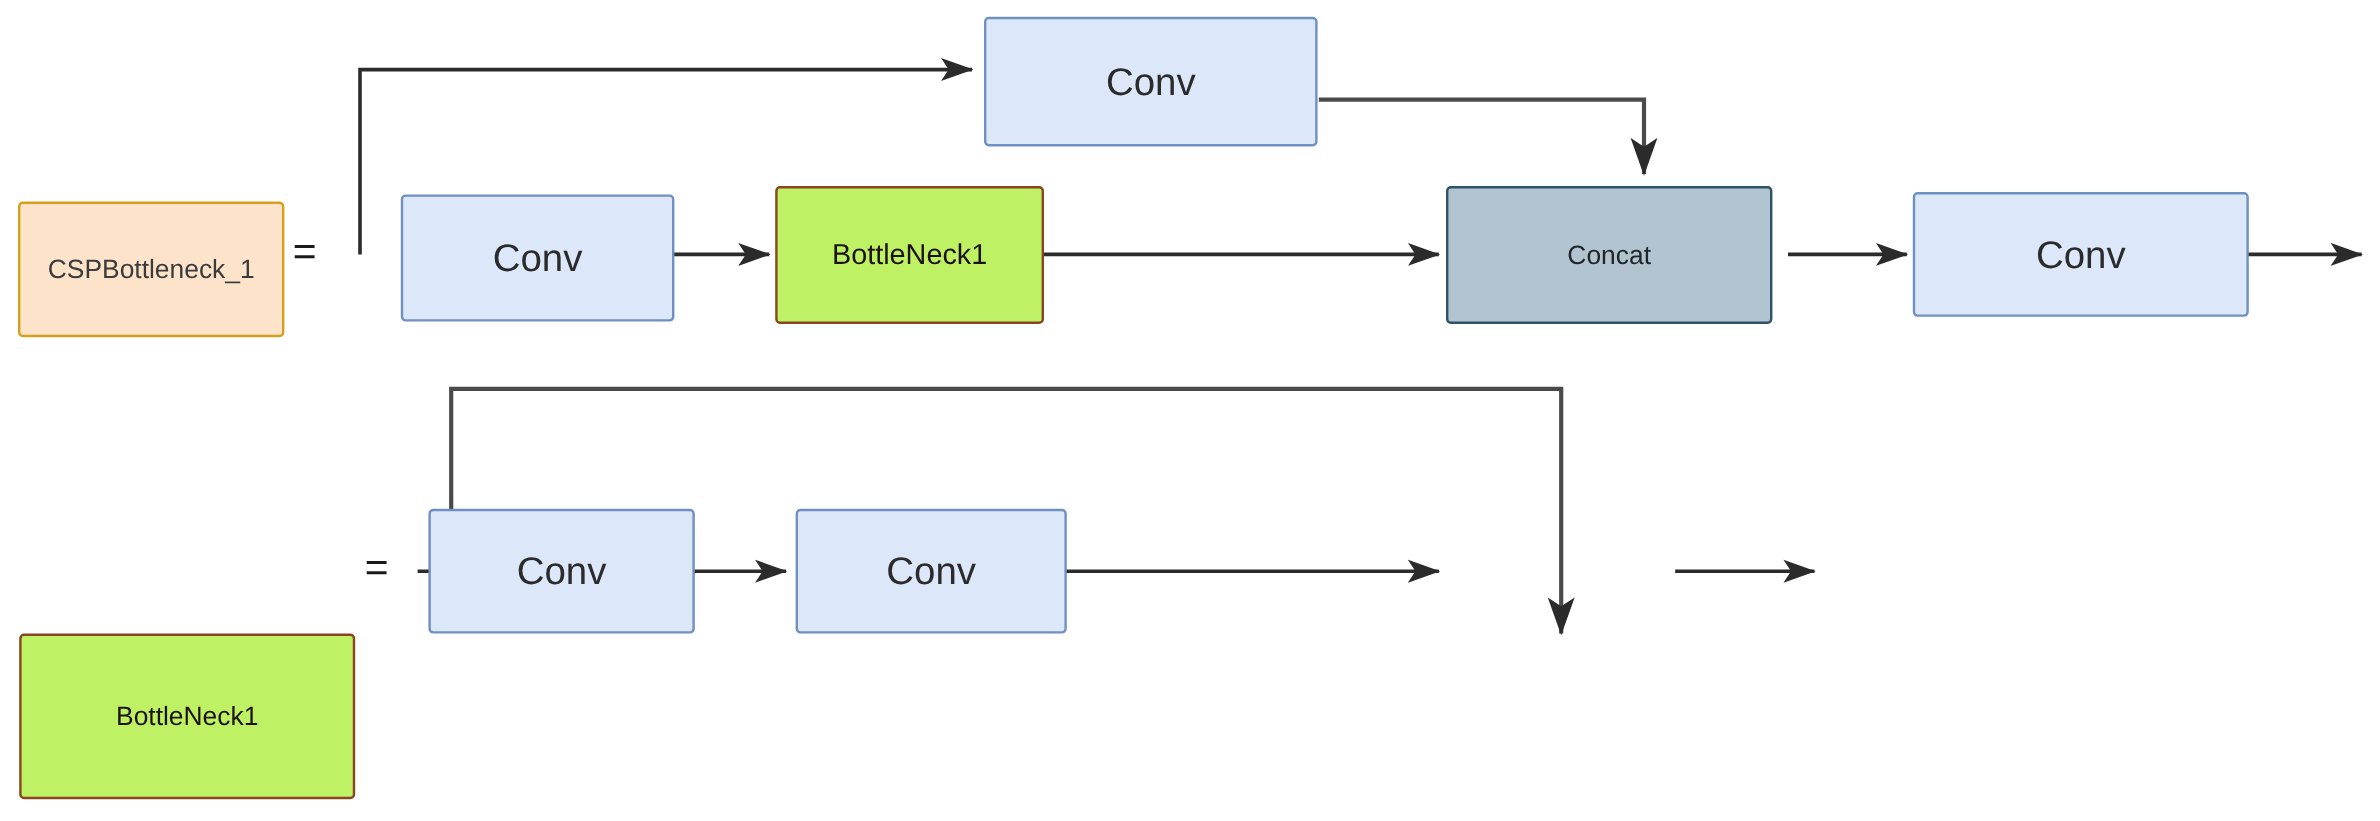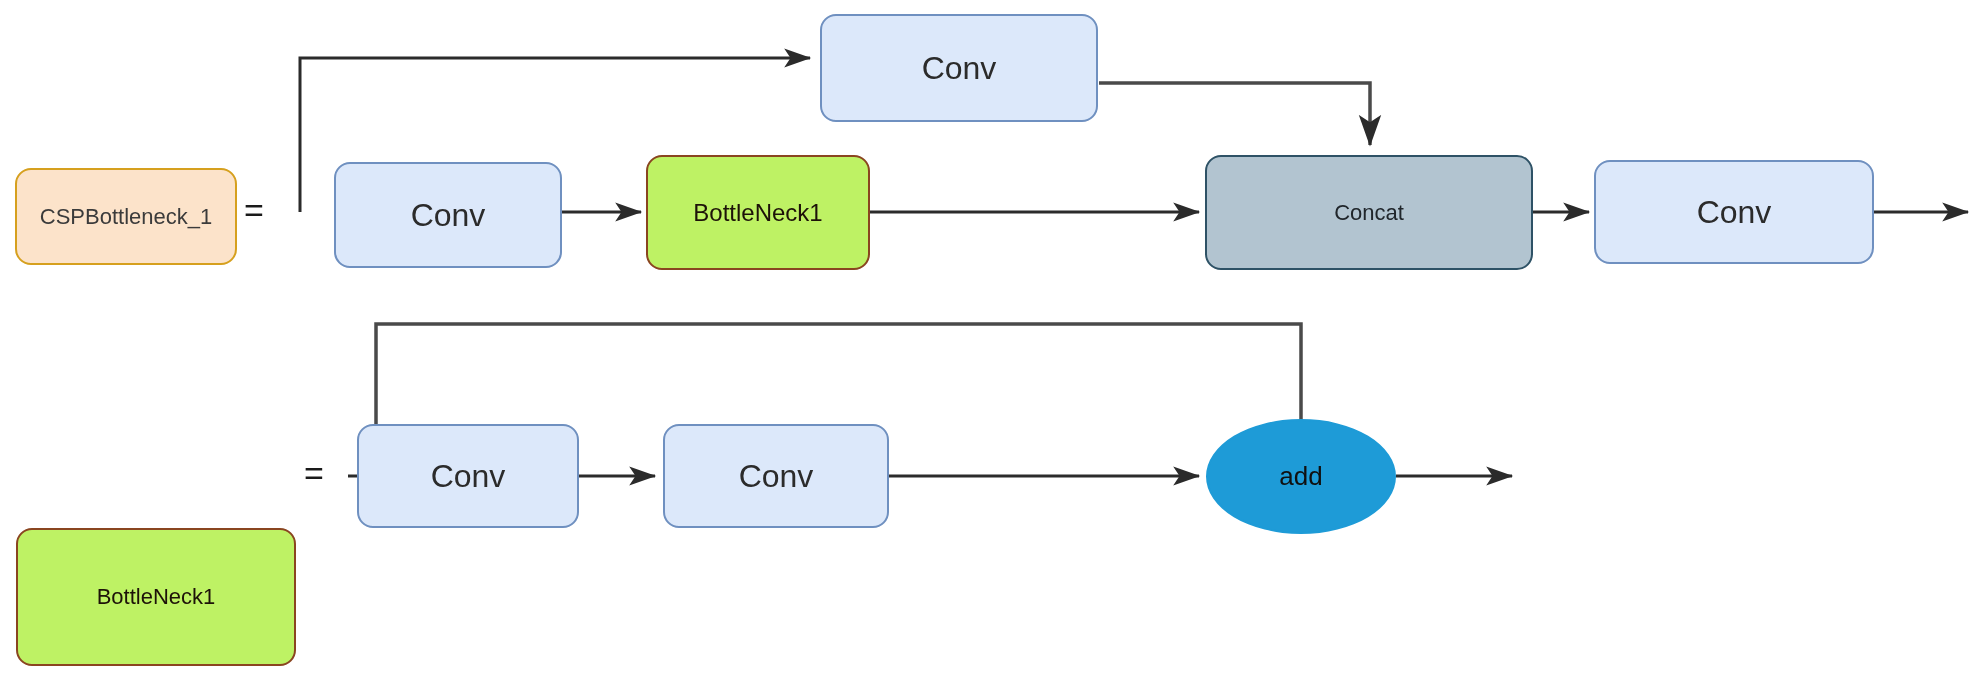--- a/index.html
+++ b/index.html
@@ -23,21 +23,21 @@
     box-sizing: border-box;
     display: flex;
     align-items: center;
     justify-content: center;
     text-align: center;
     color: #1a1a1a;
     line-height: 1.15;
     user-select: none;
   }
   .rounded {
-    border-radius: 16px;
+    border-radius: 4px;
     border-width: 2px;
     border-style: solid;
   }
   .n-orange {
     background: #fce3ca;
     border-color: #d6a01e;
     color: #3b3b3b;
   }
   .n-blue {
     background: #dce8fa;
@@ -137,37 +137,36 @@
 
     <g>
       <path d="M888,476 L1199,476" stroke="#2b2b2b" stroke-width="3" fill="none" marker-end="url(#ah)"></path>
     </g>
 
     <g>
       <path d="M1396,476 L1512,476" stroke="#2b2b2b" stroke-width="3" fill="none" marker-end="url(#ah)"></path>
     </g>
   </svg>
 
-  <div class="node rounded n-orange fs-22" style="left:15px; top:168px; width:222px; height:97px;">CSPBottleneck_1</div>
+  <div class="node rounded n-orange fs-22" style="left:15px; top:168px; width:222px; height:113px;">CSPBottleneck_1</div>
 
   <div class="eq" style="left:244px; top:193px;">=</div>
 
   <div class="node rounded n-blue fs-32" style="left:820px; top:14px; width:278px; height:108px;">Conv</div>
 
   <div class="node rounded n-blue fs-32" style="left:334px; top:162px; width:228px; height:106px;">Conv</div>
 
   <div class="node rounded n-brown fs-24" style="left:646px; top:155px; width:224px; height:115px;">BottleNeck1</div>
 
-  <div class="node rounded n-gray fs-22" style="left:1205px; top:155px; width:328px; height:115px;">Concat</div>
+  <div class="node rounded n-gray fs-22" style="left:1205px; top:155px; width:272px; height:115px;">Concat</div>
 
   <div class="node rounded n-blue fs-32" style="left:1594px; top:160px; width:280px; height:104px;">Conv</div>
 
   <div class="node rounded n-brown fs-22" style="left:16px; top:528px; width:280px; height:138px;">BottleNeck1</div>
 
   <div class="eq" style="left:304px; top:456px;">=</div>
 
   <div class="node rounded n-blue fs-32" style="left:357px; top:424px; width:222px; height:104px;">Conv</div>
 
   <div class="node rounded n-blue fs-32" style="left:663px; top:424px; width:226px; height:104px;">Conv</div>
 
-  <div class="node n-cyan fs-26" style="left:1206px; top:419px; width:190px; height:115px;">add</div>
 
 </div>
 
 </body></html>

